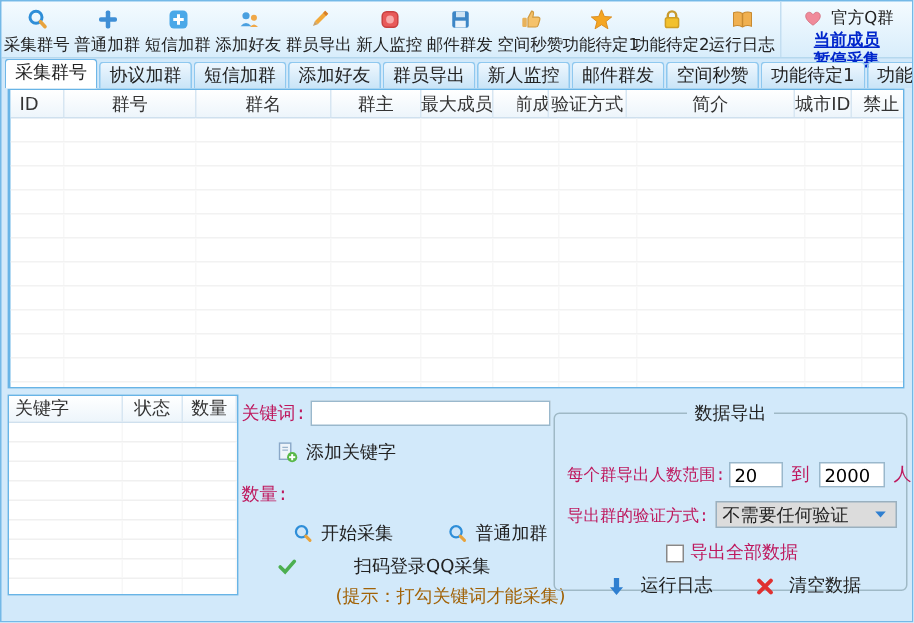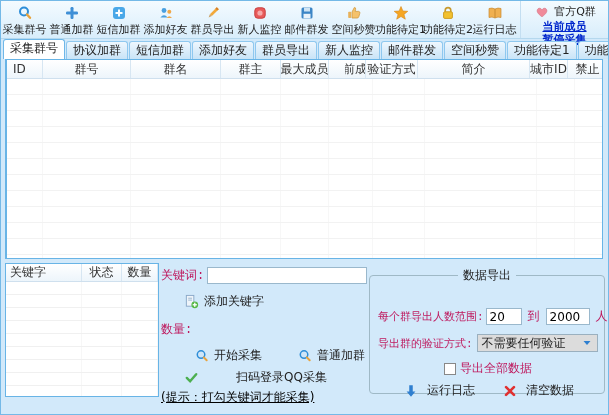--- a/index.html
+++ b/index.html
@@ -49,21 +49,21 @@
   .kc { flex:0 0 auto; border-right:1px solid #f7f7f7; height:100%; }
 
   
   .cpanel { position:absolute; left:160px; top:262px; width:206px; height:148px; font-size:12px; }
   .crow { position:absolute; left:0; right:0; display:flex; align-items:center; }
   .lbl { color:#be185d; white-space:nowrap;font-family:Liberation Mono, monospace; }
   input.txt { height:17px; border:1px solid #9ab8cc; background:#fff; font-size:12px; padding:0 3px;
               font-family:"DejaVu Sans","Liberation Sans",sans-serif; }
   .ibtn { display:flex; align-items:center; gap:4px; cursor:pointer; white-space:nowrap; }
   .ibtn svg { width:15px; height:15px; }
-  .hint { position:absolute; left:0; right:-10px; top:126px; text-align:left; color:#000000; font-size:12px;text-decoration:underline; }
+  .hint { position:absolute; left:0; right:-10px; top:126px; text-align:right; color:#a16207; font-size:12px; }
 
   
   .gbox { position:absolute; left:368px; top:266px; width:236px; height:127px;
           border:1px solid #9fb9c6; border-radius:4px; }
   .gbox legend { margin:0 auto; padding:0 5px; font-size:12px; color:#222; }
   .grow { position:absolute; left:8px; right:6px; display:flex; align-items:center; }
   .select { width:132px; height:18px; background:#dcdcdc; border:1px solid #9ab0bf; display:flex;
             align-items:center; justify-content:space-between; padding:0 2px 0 4px; font-size:12px; cursor:pointer; }
   .select svg { width:12px; height:12px; }
   .checkbox { width:12px; height:12px; background:#fff; border:1px solid #888; display:inline-block; cursor:pointer; }

